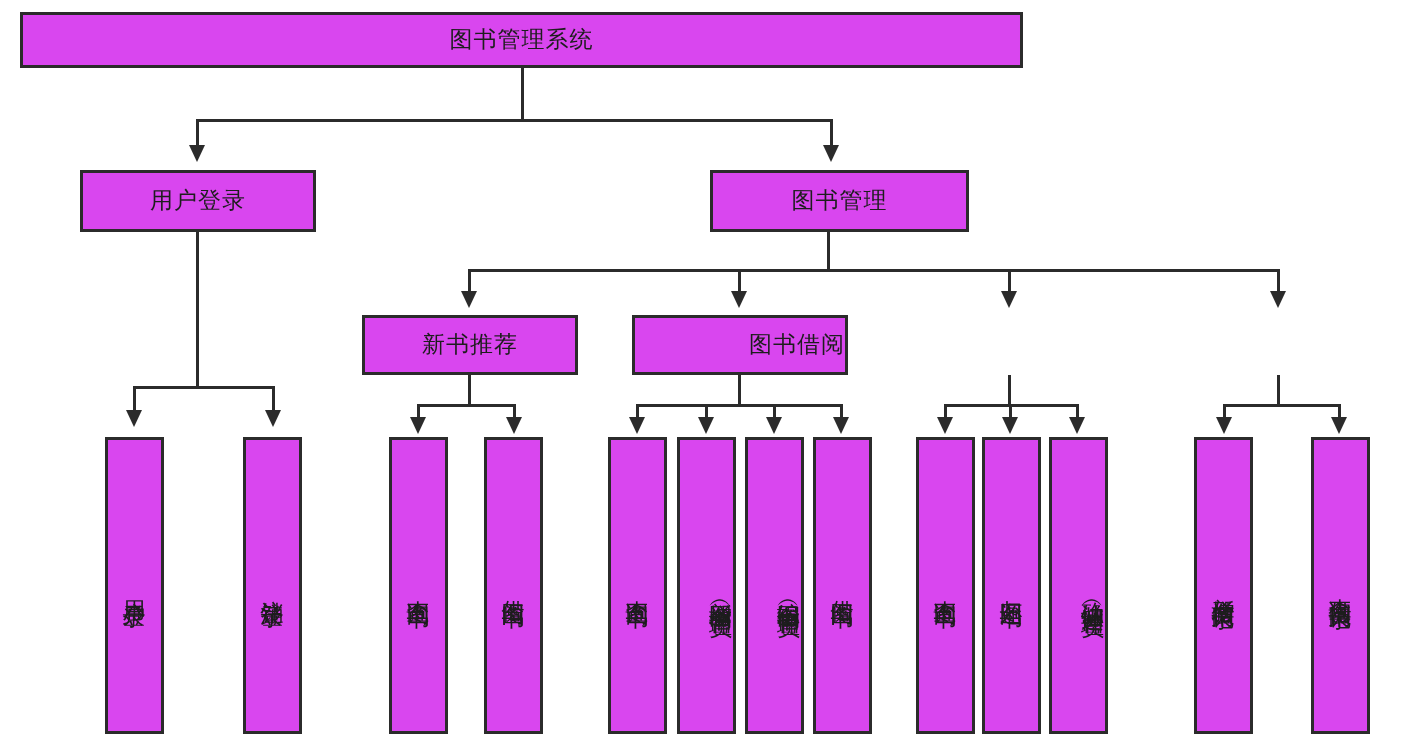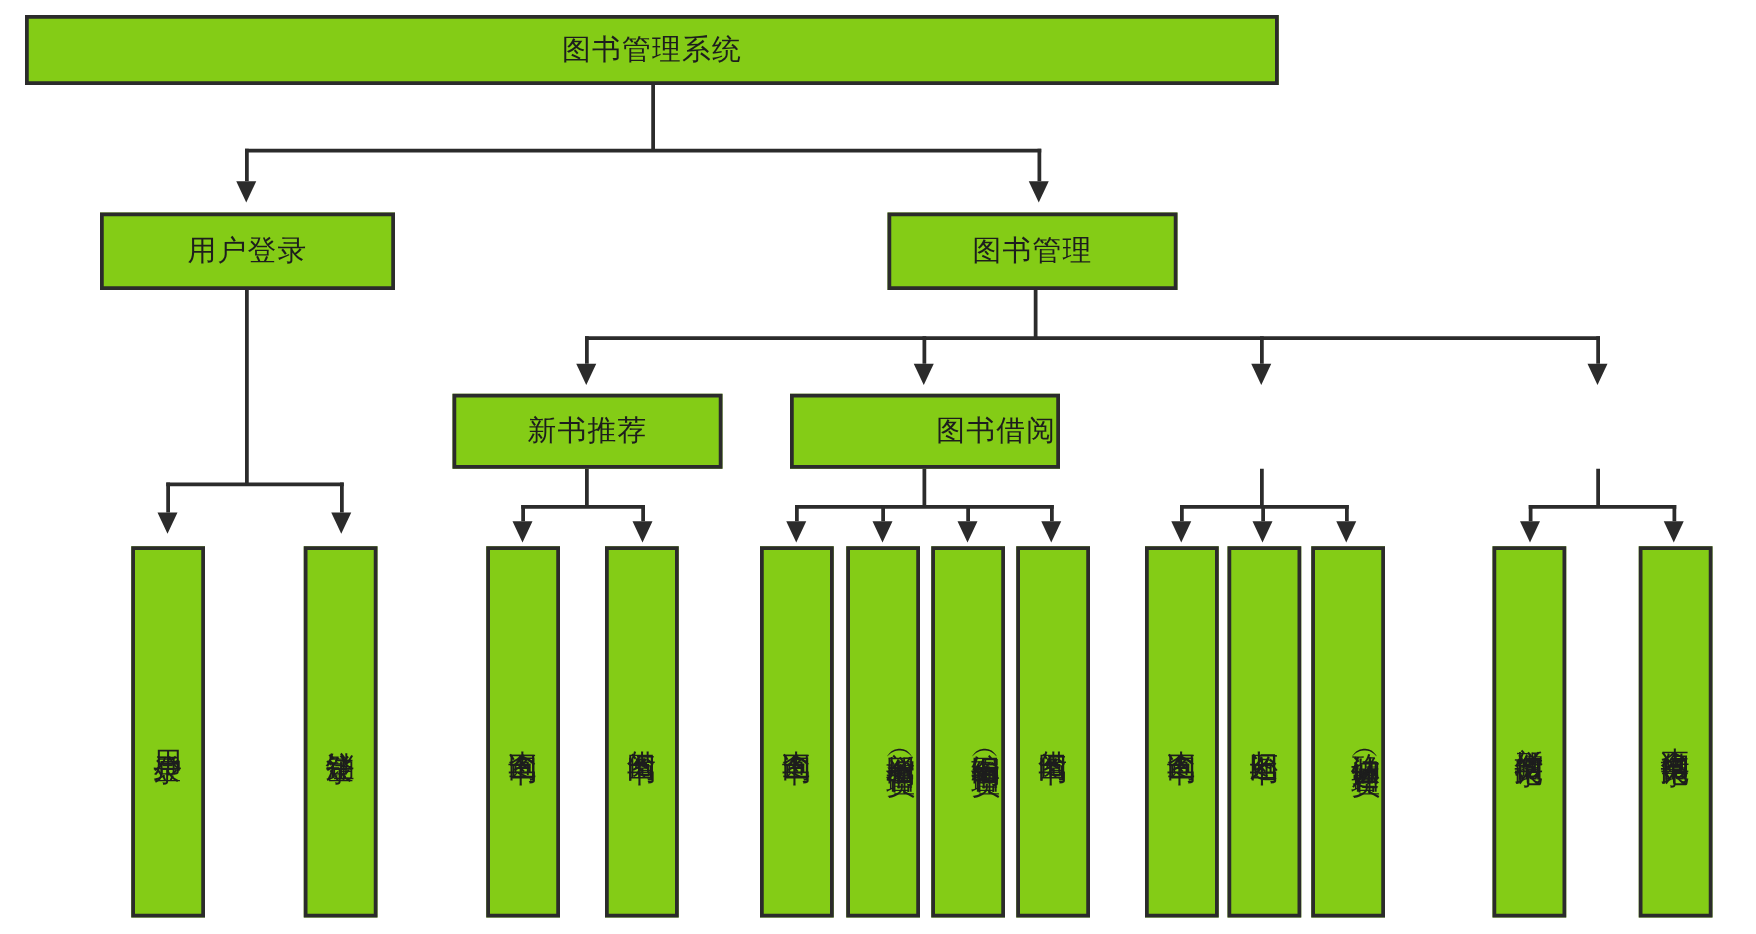--- a/index.html
+++ b/index.html
@@ -15,21 +15,21 @@
     width: 1405px;
     height: 747px;
     background: #ffffff;
     overflow: hidden;
   }
   
   .node {
     position: absolute;
     box-sizing: border-box;
     border: 3px solid #2b2b2b;
-    background: #84cc16;
+    background: #d946ef;
     display: flex;
     align-items: center;
     justify-content: center;
     color: #1d1d1d;
     text-align: center;
   }
   .node.h {
     font-size: 23px;
     letter-spacing: 1px;
     line-height: 1.1;
@@ -88,21 +88,21 @@
   <div class="ln hl" style="left:196px; top:119px; width:637px; height:3px;"></div>
   <div class="ln vl" style="left:196px; top:119px; width:3px; height:26px;"></div>
   <div class="ln vl" style="left:830px; top:119px; width:3px; height:26px;"></div>
   <div class="arrow" style="left:189px; top:145px;"></div>
   <div class="arrow" style="left:823px; top:145px;"></div>
 
   <div class="node h" style="left:80px; top:170px; width:236px; height:62px;">
     <span>用户登录</span>
   </div>
 
-  <div class="node h" style="left:710px; top:170px; width:232px; height:62px;">
+  <div class="node h" style="left:710px; top:170px; width:259px; height:62px;">
     <span>图书管理</span>
   </div>
 
   <div class="ln vl" style="left:196px; top:232px; width:3px; height:155px;"></div>
   <div class="ln hl" style="left:133px; top:386px; width:142px; height:3px;"></div>
   <div class="ln vl" style="left:133px; top:386px; width:3px; height:24px;"></div>
   <div class="ln vl" style="left:272px; top:386px; width:3px; height:24px;"></div>
   <div class="arrow" style="left:126px; top:410px;"></div>
   <div class="arrow" style="left:265px; top:410px;"></div>
 

